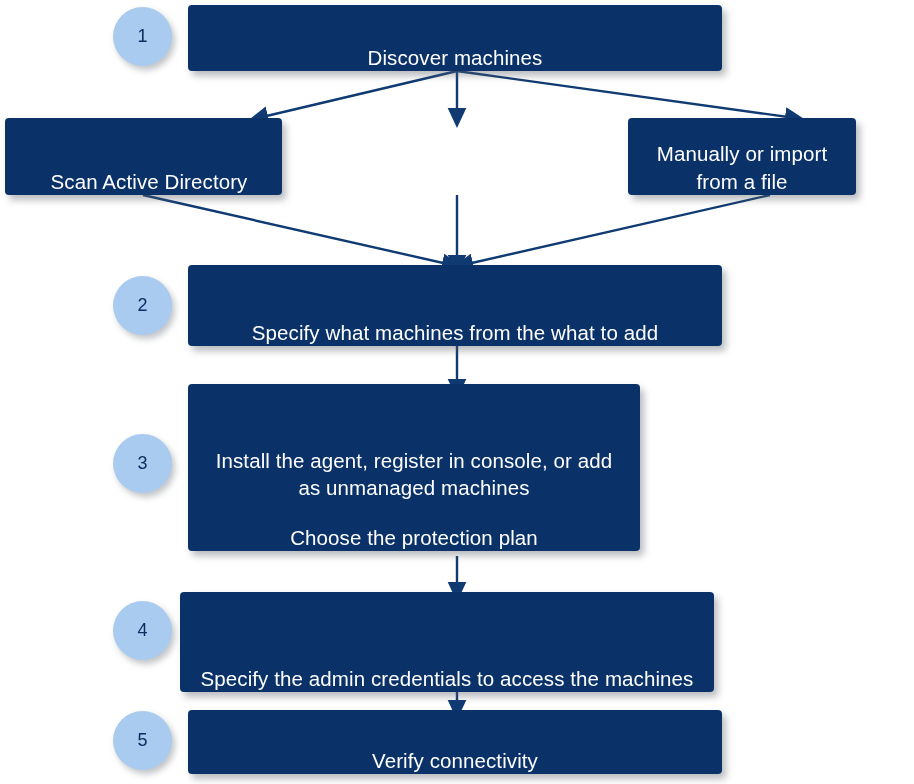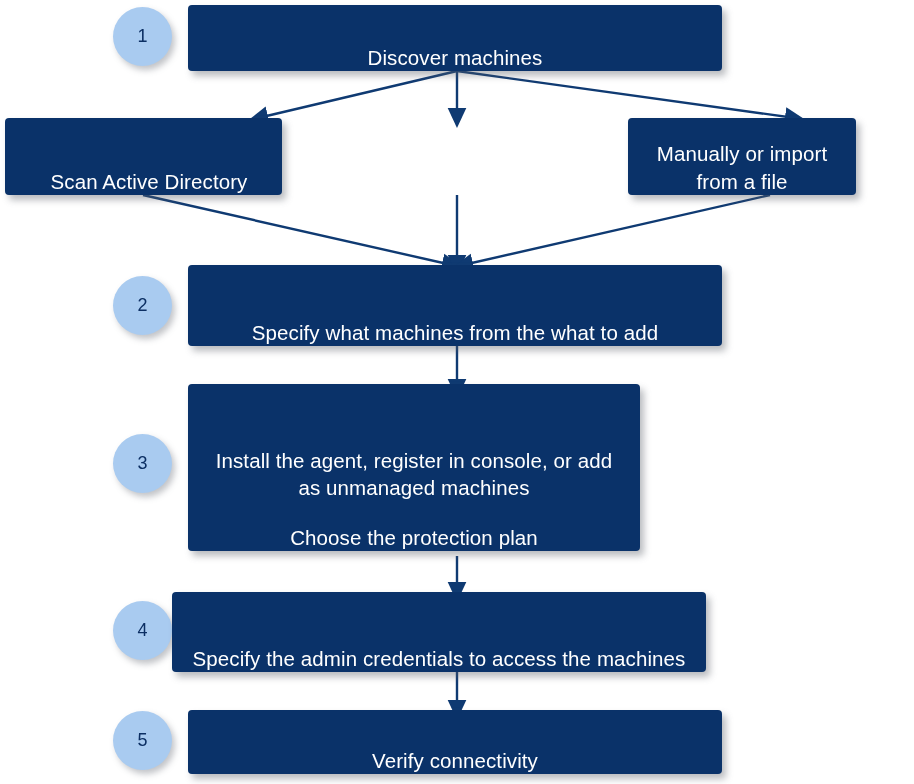--- a/index.html
+++ b/index.html
@@ -128,21 +128,21 @@
     <span class="node-text">
       <span>Install the agent, register in console, or add as unmanaged machines</span>
       <span class="line-gap"></span>
       <span>Choose the protection plan</span>
     </span>
   </div>
 
   <div class="badge" style="left:113px; top:601px;">
     <span class="badge-num">4</span>
   </div>
-  <div class="node" style="left:172px; top:592px; width:534px; height:80px;">
+  <div class="node" style="left:180px; top:592px; width:534px; height:100px;">
     <span class="node-text">Specify the admin credentials to access the machines</span>
   </div>
 
   <div class="badge" style="left:113px; top:711px;">
     <span class="badge-num">5</span>
   </div>
   <div class="node" style="left:188px; top:710px; width:534px; height:64px;">
     <span class="node-text">Verify connectivity</span>
   </div>
 

